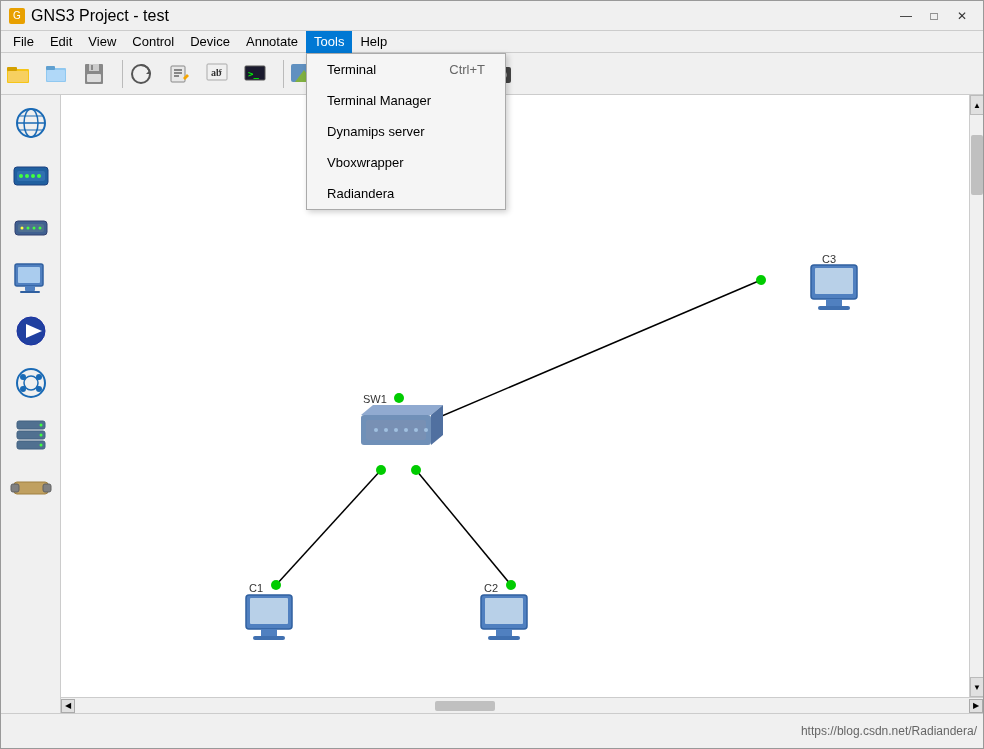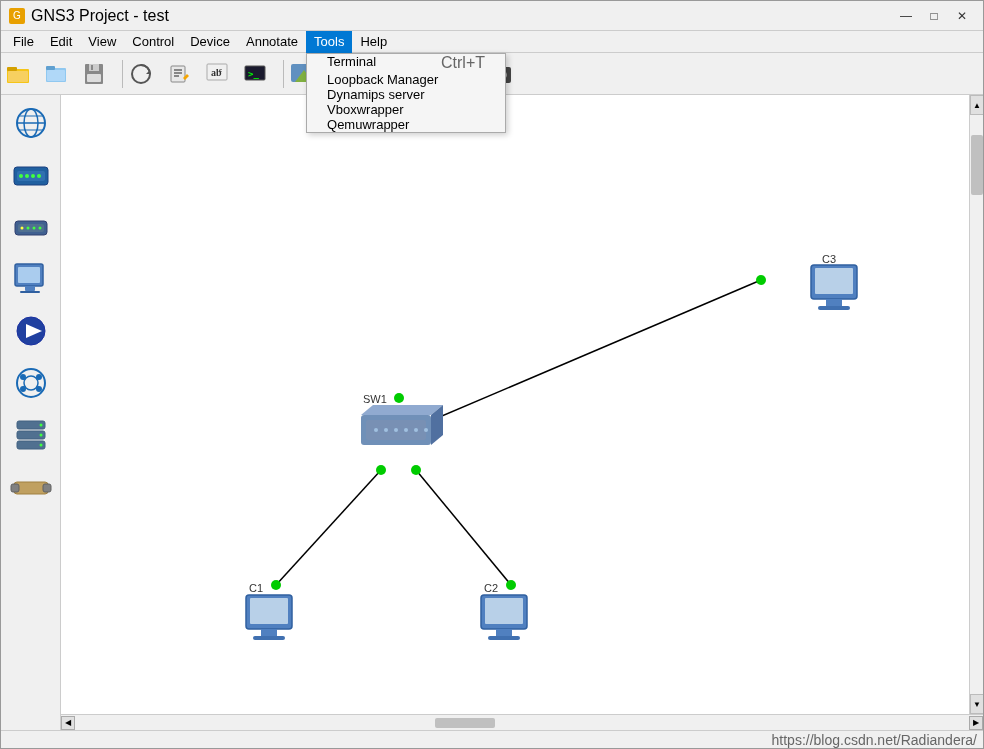--- a/index.html
+++ b/index.html
@@ -96,36 +96,37 @@
       position: absolute;
       top: 22px;
       left: 0;
       background: #f5f5f5;
       border: 1px solid #aaa;
       box-shadow: 2px 2px 6px rgba(0,0,0,0.2);
       z-index: 200;
       min-width: 200px;
     }
     .dropdown-item {
-      padding: 0 20px;
+      padding: 8px 20px;
       cursor: pointer;
       display: flex;
+      align-items: center;
       justify-content: space-between;
       font-size: 13px;
       color: #000;
       white-space: nowrap;
     }
     .dropdown-item.highlighted {
       background: #0078d4;
       color: white;
     }
     .dropdown-item .shortcut {
       margin-left: 30px;
       color: #666;
-      font-size: 16px;
+      font-size: 13px;
     }
     .dropdown-item.highlighted .shortcut {
       color: #ccc;
     }
 
     
     .toolbar {
       background: #f0f0f0;
       height: 42px;
       display: flex;
@@ -226,27 +227,27 @@
       height: 14px;
       background: #e0e0e0;
       border: 1px solid #aaa;
       display: flex;
       align-items: center;
       justify-content: center;
       font-size: 8px;
       cursor: pointer;
     }
     .status-bar {
-      height: 18px;
+      height: 35px;
       background: #f0f0f0;
       border-top: 1px solid #ccc;
       display: flex;
       align-items: center;
       padding: 0 6px;
-      font-size: 14px;
+      font-size: 12px;
       color: #666;
       justify-content: flex-end;
     }
 
     
     .tools-menu-container {
       position: relative;
     }
     .tools-menu-container .dropdown-menu {
       left: 0;
@@ -276,30 +277,30 @@
     <div class="menu-item">Annotate</div>
     <div class="menu-item active tools-menu-container" style="position:relative;">
       <span>Tools</span>
 
       <div class="dropdown-menu">
         <div class="dropdown-item">
           <span>Terminal</span>
           <span class="shortcut">Ctrl+T</span>
         </div>
         <div class="dropdown-item">
-          <span>Loopback Manager</span>
+          <span>Terminal Manager</span>
         </div>
         <div class="dropdown-item">
           <span>Dynamips server</span>
         </div>
         <div class="dropdown-item">
           <span>Vboxwrapper</span>
         </div>
         <div class="dropdown-item">
-          <span>Qemuwrapper</span>
+          <span>Radiandera</span>
         </div>
       </div>
     </div>
     <div class="menu-item">Help</div>
   </div>
 
   <div class="toolbar">
 
     <button class="tool-btn">
       <svg width="24" height="22" viewBox="0 0 24 22">

